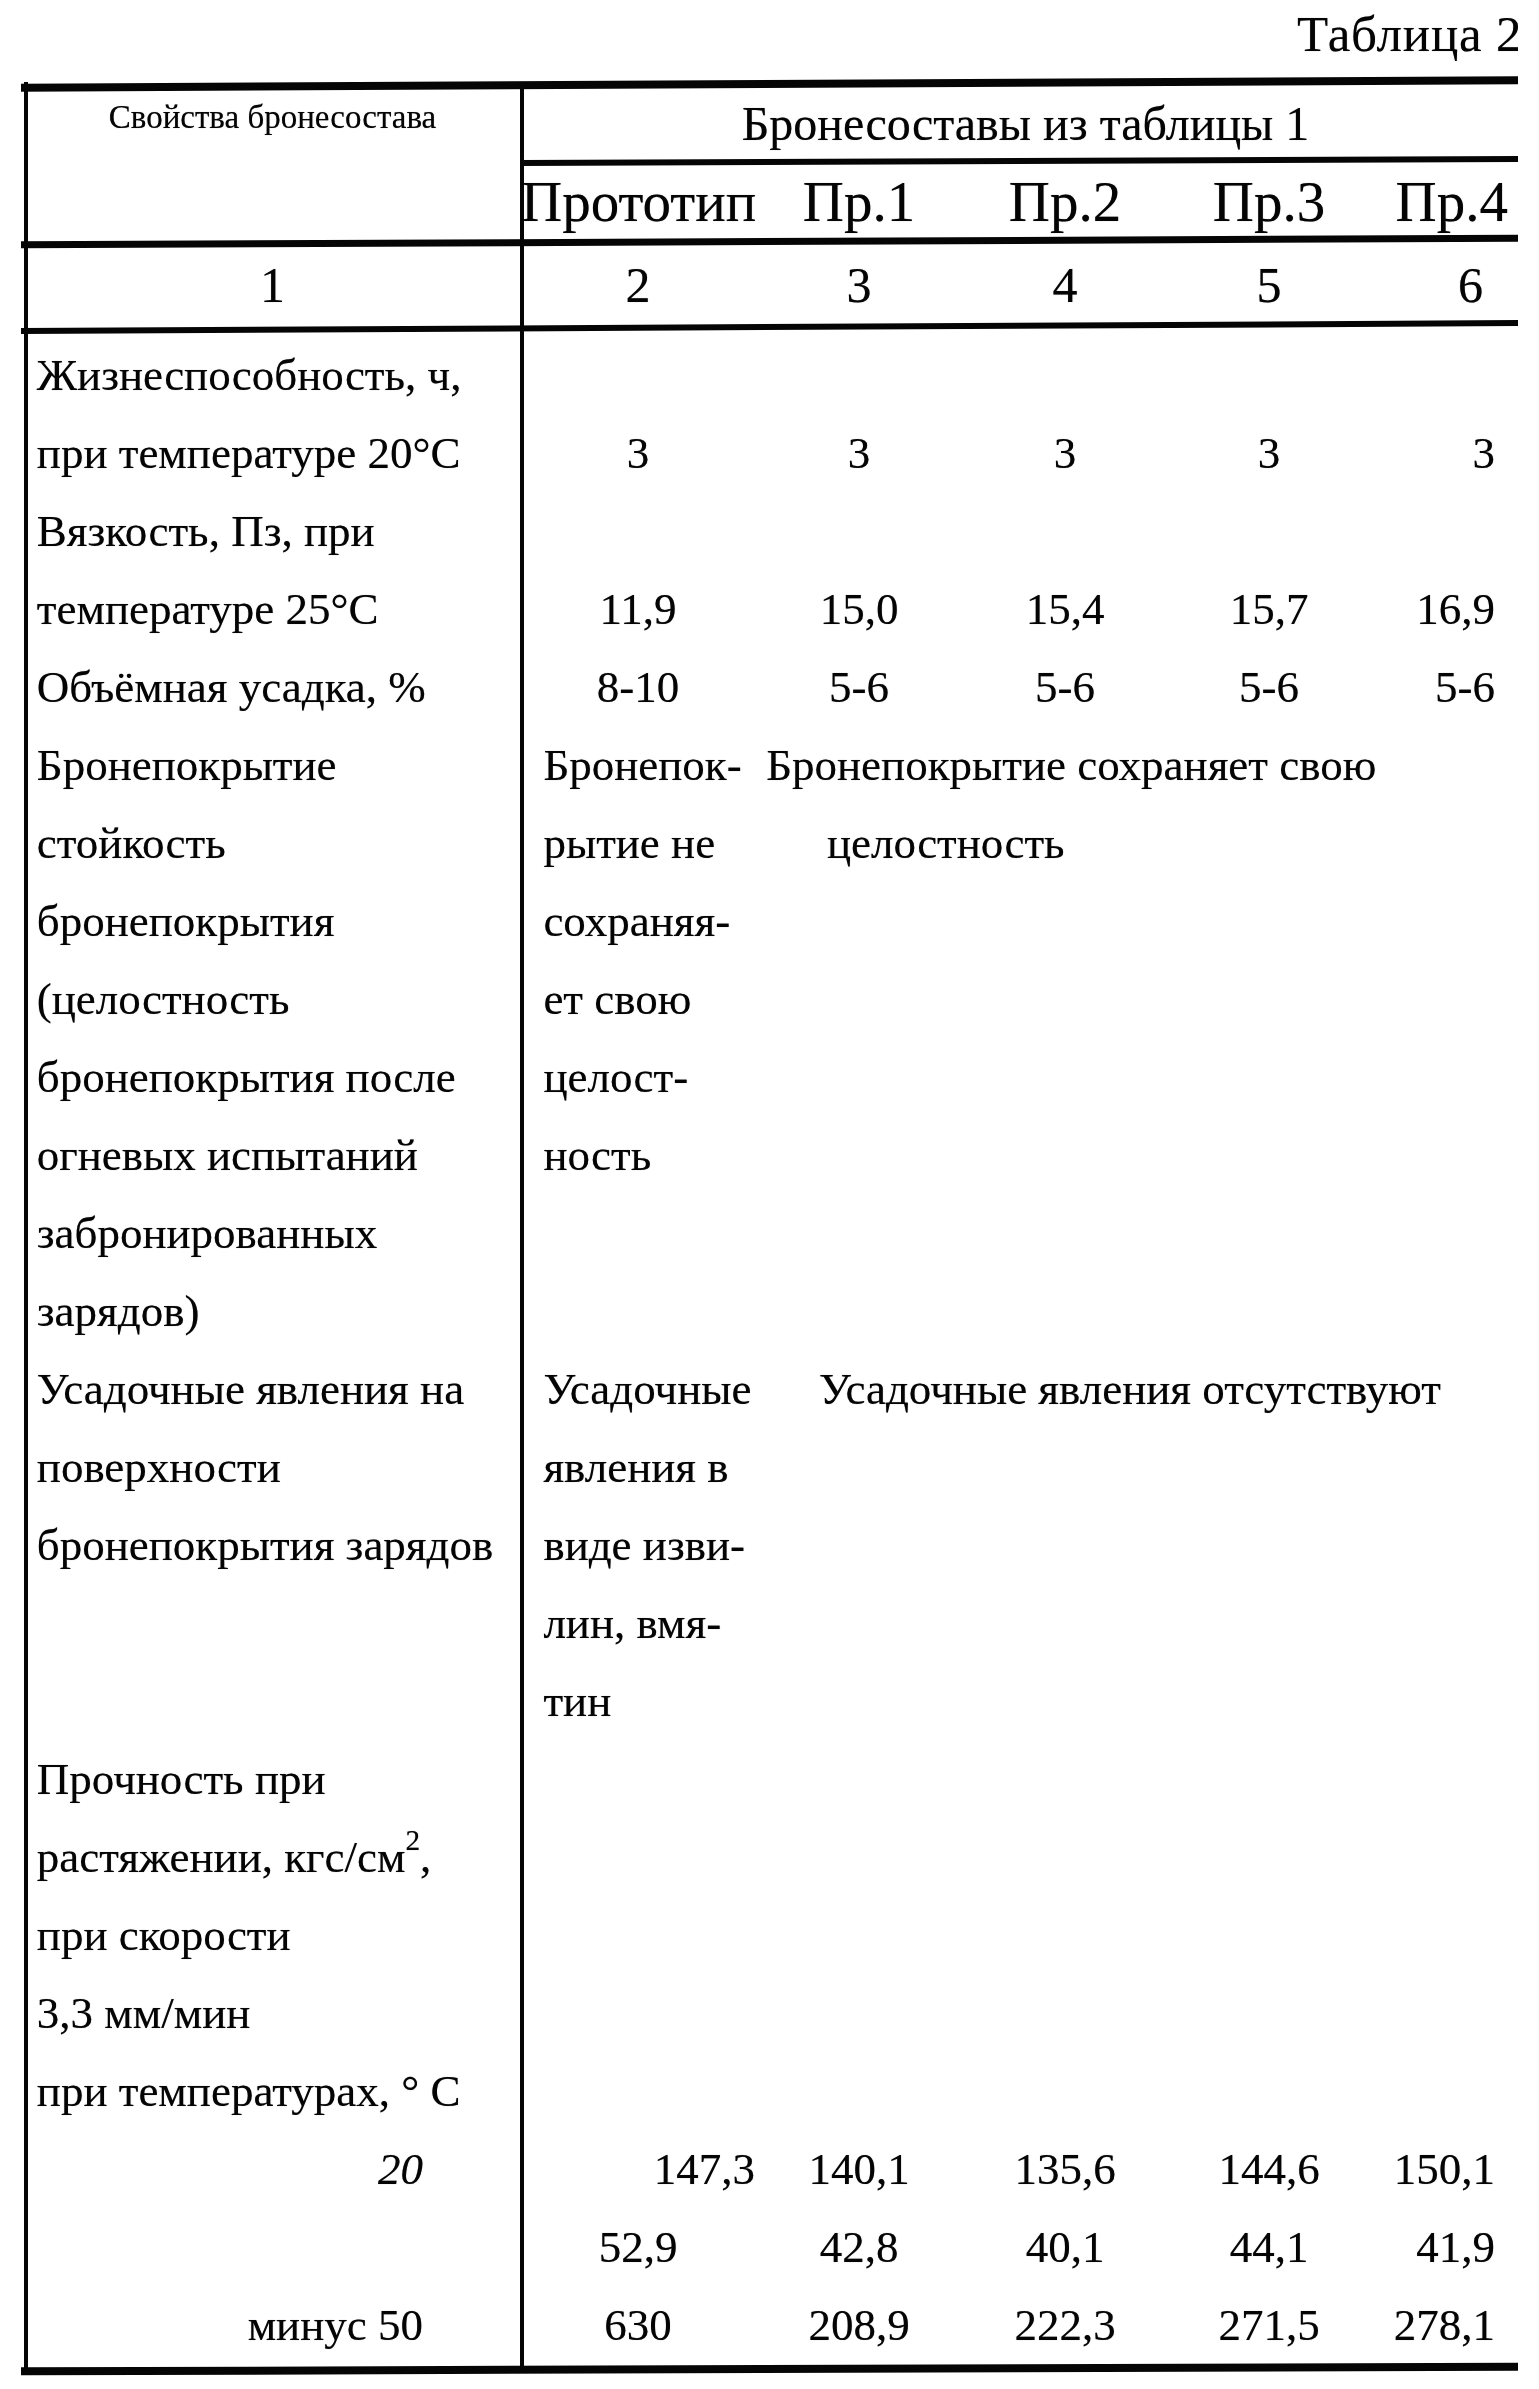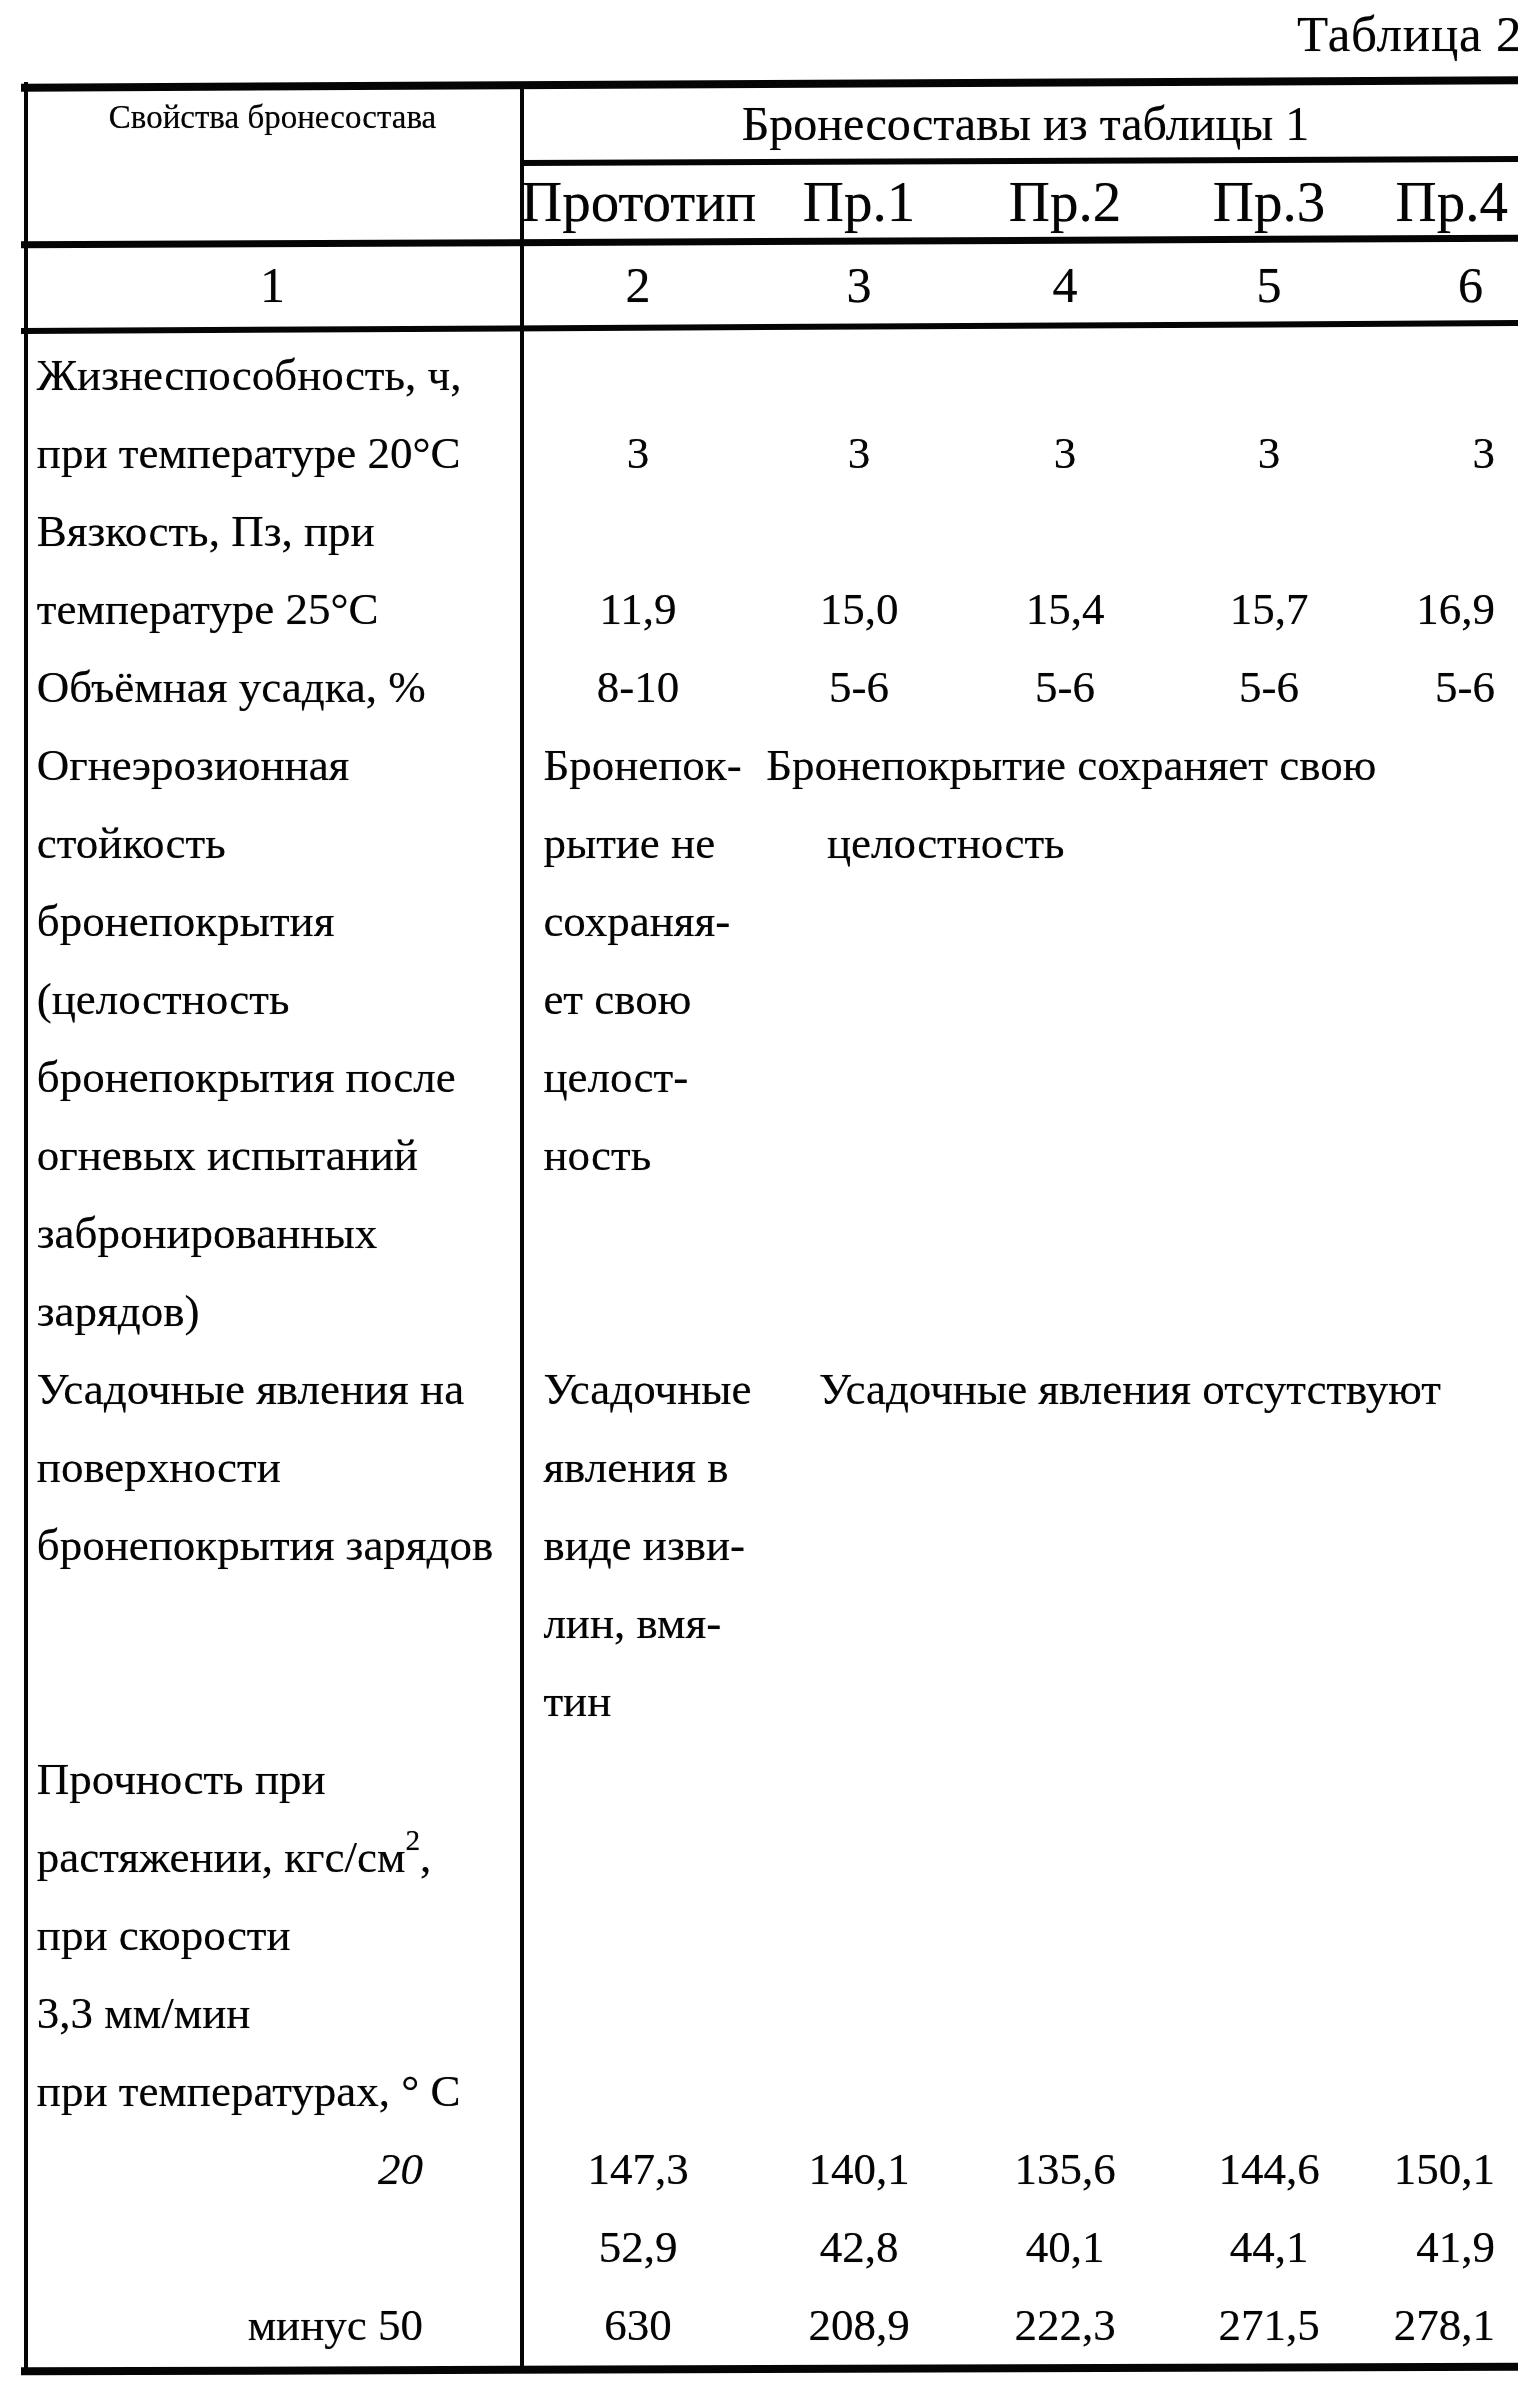--- a/index.html
+++ b/index.html
@@ -183,21 +183,21 @@
         <div class="cell c-val row-4" style="grid-area: 4 / 3;">15,0</div>
         <div class="cell c-val row-4" style="grid-area: 4 / 4;">15,4</div>
         <div class="cell c-val row-4" style="grid-area: 4 / 5;">15,7</div>
         <div class="cell c-val last row-4" style="grid-area: 4 / 6;">16,9</div>
         <div class="cell c-label row-5" style="grid-area: 5 / 1;">Объёмная усадка, %</div>
         <div class="cell c-val row-5" style="grid-area: 5 / 2;">8-10</div>
         <div class="cell c-val row-5" style="grid-area: 5 / 3;">5-6</div>
         <div class="cell c-val row-5" style="grid-area: 5 / 4;">5-6</div>
         <div class="cell c-val row-5" style="grid-area: 5 / 5;">5-6</div>
         <div class="cell c-val last row-5" style="grid-area: 5 / 6;">5-6</div>
-        <div class="cell c-label row-6" style="grid-area: 6 / 1;">Огнеэрозионная</div>
+        <div class="cell c-label row-6" style="grid-area: 6 / 1;">Бронепокрытие</div>
         <div class="cell c-proto row-6" style="grid-area: 6 / 2;">Бронепок-</div>
         <div class="cell c-merged row-6" style="grid-area: 6 / 3 / auto / span 4;">Бронепокрытие сохраняет свою</div>
         <div class="cell c-label row-7" style="grid-area: 7 / 1;">стойкость</div>
         <div class="cell c-proto row-7" style="grid-area: 7 / 2;">рытие не</div>
         <div class="cell c-merged row-7" style="grid-area: 7 / 3 / auto / span 4;">целостность</div>
         <div class="cell c-label row-8" style="grid-area: 8 / 1;">бронепокрытия</div>
         <div class="cell c-proto row-8" style="grid-area: 8 / 2;">сохраняя-</div>
         <div class="cell c-label row-9" style="grid-area: 9 / 1;">(целостность</div>
         <div class="cell c-proto row-9" style="grid-area: 9 / 2;">ет свою</div>
         <div class="cell c-label row-10" style="grid-area: 10 / 1;">бронепокрытия после</div>
@@ -214,21 +214,21 @@
         <div class="cell c-label row-16" style="grid-area: 16 / 1;">бронепокрытия зарядов</div>
         <div class="cell c-proto row-16" style="grid-area: 16 / 2;">виде изви-</div>
         <div class="cell c-proto row-17" style="grid-area: 17 / 2;">лин, вмя-</div>
         <div class="cell c-proto row-18" style="grid-area: 18 / 2;">тин</div>
         <div class="cell c-label row-19" style="grid-area: 19 / 1;">Прочность при</div>
         <div class="cell c-label row-20" style="grid-area: 20 / 1;"><span>растяжении, кгс/см</span><sup>2</sup><span>,</span></div>
         <div class="cell c-label row-21" style="grid-area: 21 / 1;">при скорости</div>
         <div class="cell c-label row-22" style="grid-area: 22 / 1;">3,3 мм/мин</div>
         <div class="cell c-label row-23" style="grid-area: 23 / 1;">при температурах, ° С</div>
         <div class="cell c-label r row-24" style="grid-area: 24 / 1; font-style: italic;">20</div>
-        <div class="cell c-val row-24" style="grid-area: 24 / 2;">147,3</div>
+        <div class="cell c-val row-24" style="grid-area: 24 / 2; text-align: right;">147,3</div>
         <div class="cell c-val row-24" style="grid-area: 24 / 3;">140,1</div>
         <div class="cell c-val row-24" style="grid-area: 24 / 4;">135,6</div>
         <div class="cell c-val row-24" style="grid-area: 24 / 5;">144,6</div>
         <div class="cell c-val last row-24" style="grid-area: 24 / 6;">150,1</div>
         <div class="cell c-val row-25" style="grid-area: 25 / 2;">52,9</div>
         <div class="cell c-val row-25" style="grid-area: 25 / 3;">42,8</div>
         <div class="cell c-val row-25" style="grid-area: 25 / 4;">40,1</div>
         <div class="cell c-val row-25" style="grid-area: 25 / 5;">44,1</div>
         <div class="cell c-val last row-25" style="grid-area: 25 / 6;">41,9</div>
         <div class="cell c-label r row-26" style="grid-area: 26 / 1;">минус 50</div>

